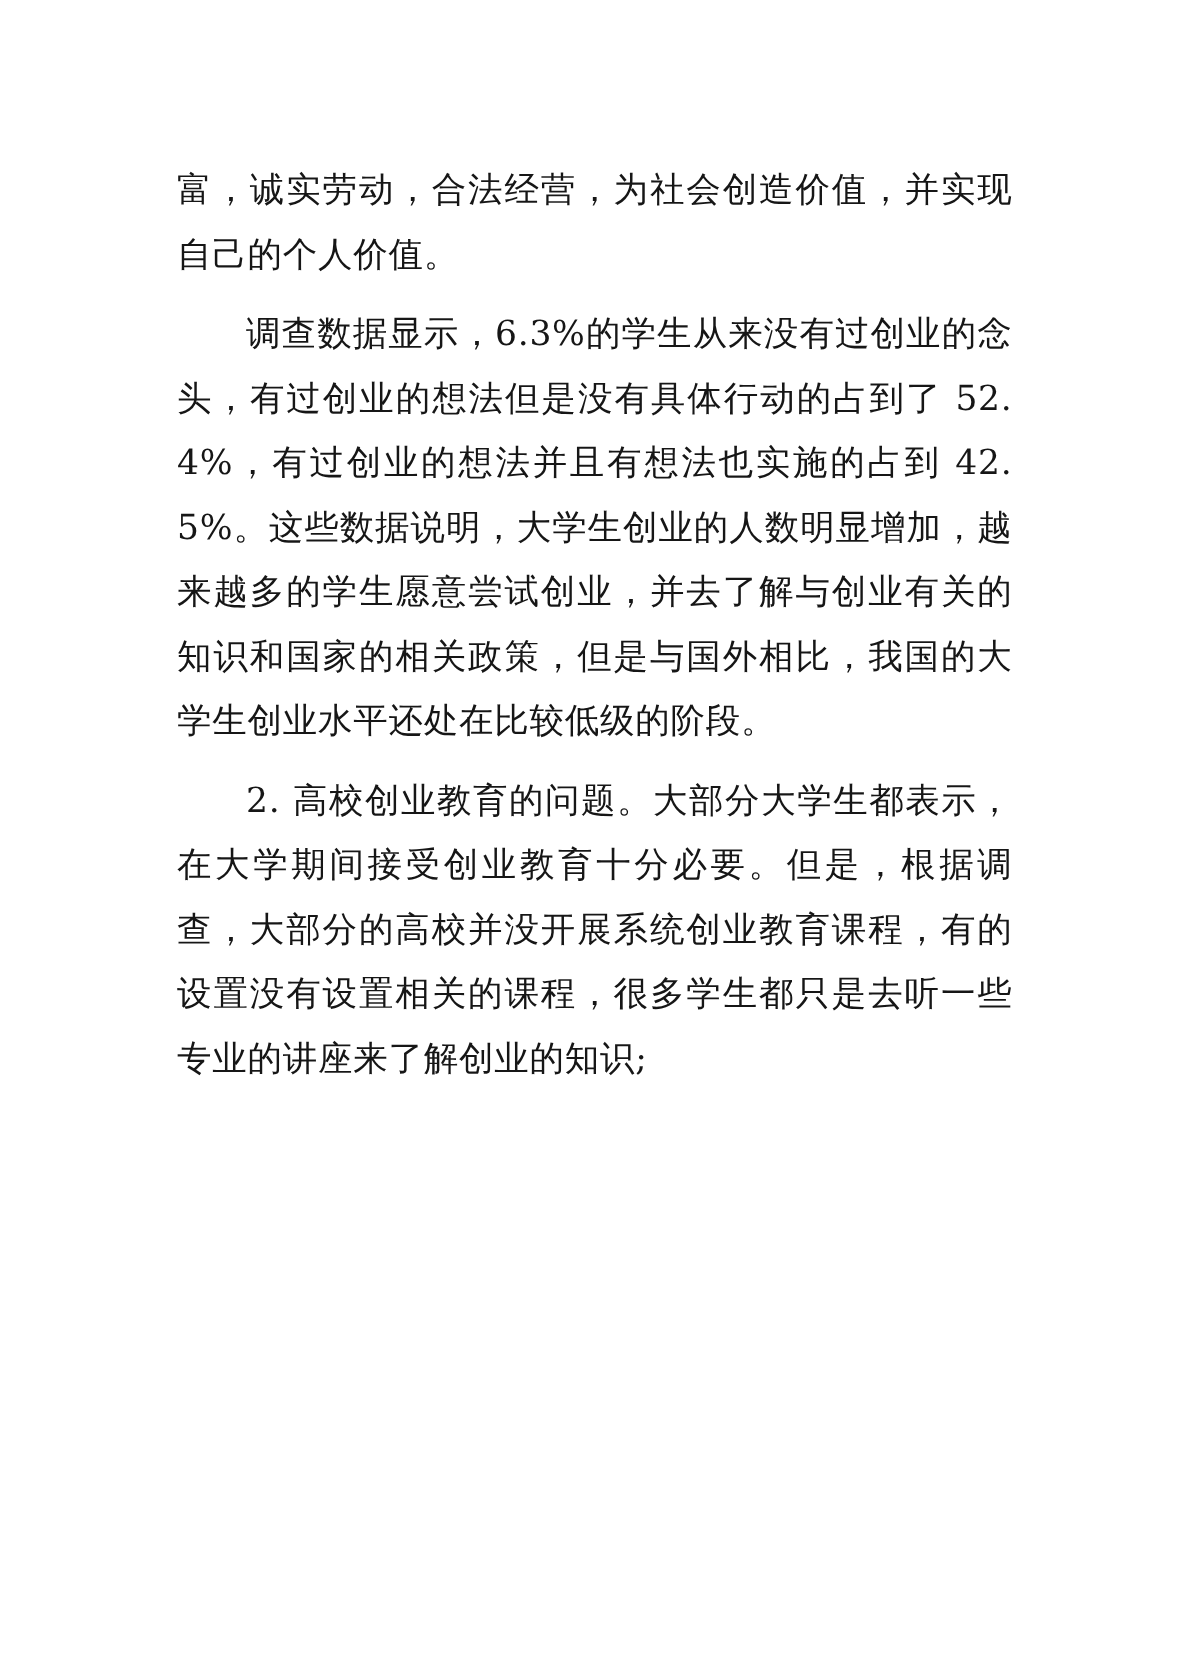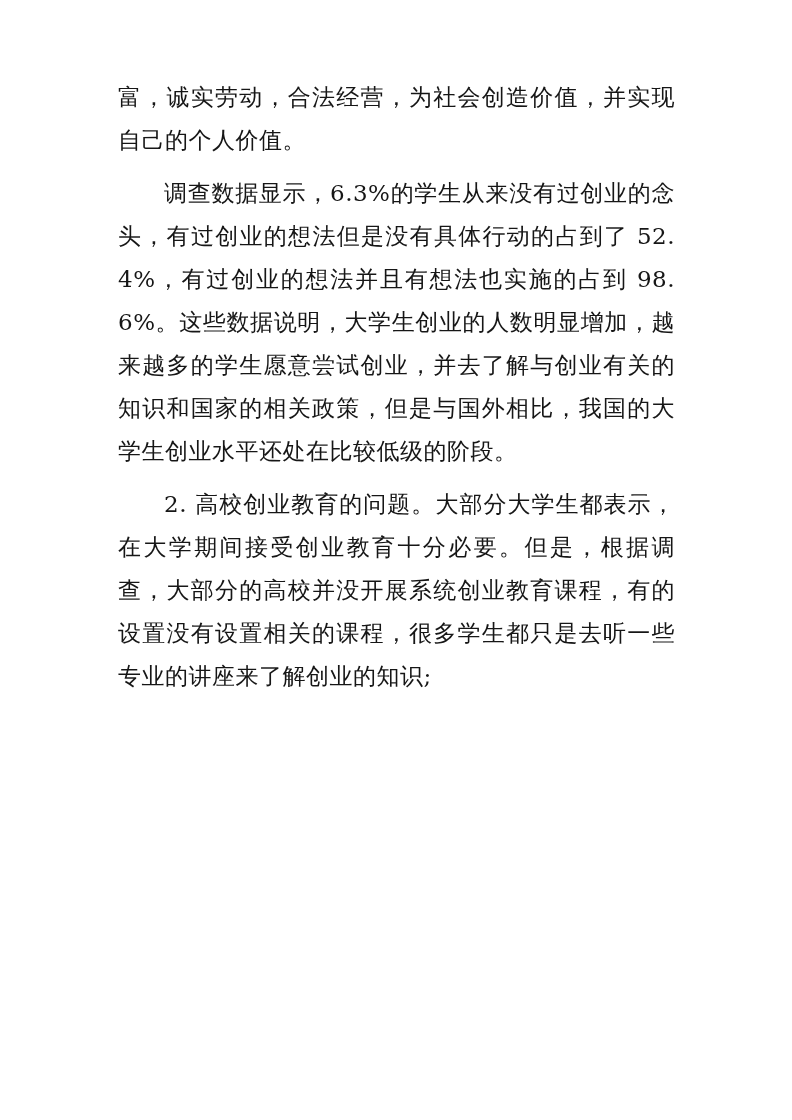--- a/index.html
+++ b/index.html
@@ -11,21 +11,21 @@
     width: 792px;
     height: 1120px;
     overflow: hidden;
     font-family: "DejaVu Serif", "Liberation Serif", serif;
   }
   .page {
     box-sizing: border-box;
     width: 792px;
     height: 1120px;
     background: #ffffff;
-    padding: 76px 117px 0 118px;
+    padding: 106px 117px 0 118px;
   }
   .doc-body p {
     margin: 0 0 10px 0;
     font-size: 23px;
     line-height: 43px;
     color: #161616;
     text-align: justify;
     text-justify: inter-ideograph;
     letter-spacing: 0.5px;
     word-break: break-all;
@@ -33,16 +33,16 @@
   .doc-body p.indent {
     text-indent: 2em;
   }
 </style>
 </head>
 <body>
 
 <div class="page">
   <div class="doc-body">
     <p>富，诚实劳动，合法经营，为社会创造价值，并实现自己的个人价值。</p>
-    <p class="indent">调查数据显示，6.3%的学生从来没有过创业的念头，有过创业的想法但是没有具体行动的占到了 52.4%，有过创业的想法并且有想法也实施的占到 98.6%。这些数据说明，大学生创业的人数明显增加，越来越多的学生愿意尝试创业，并去了解与创业有关的知识和国家的相关政策，但是与国外相比，我国的大学生创业水平还处在比较低级的阶段。</p>
+    <p class="indent">调查数据显示，6.3%的学生从来没有过创业的念头，有过创业的想法但是没有具体行动的占到了 52.4%，有过创业的想法并且有想法也实施的占到 42.5%。这些数据说明，大学生创业的人数明显增加，越来越多的学生愿意尝试创业，并去了解与创业有关的知识和国家的相关政策，但是与国外相比，我国的大学生创业水平还处在比较低级的阶段。</p>
     <p class="indent">2. 高校创业教育的问题。大部分大学生都表示，在大学期间接受创业教育十分必要。但是，根据调查，大部分的高校并没开展系统创业教育课程，有的设置没有设置相关的课程，很多学生都只是去听一些专业的讲座来了解创业的知识;</p>
   </div>
 </div>
 
 </body></html>

